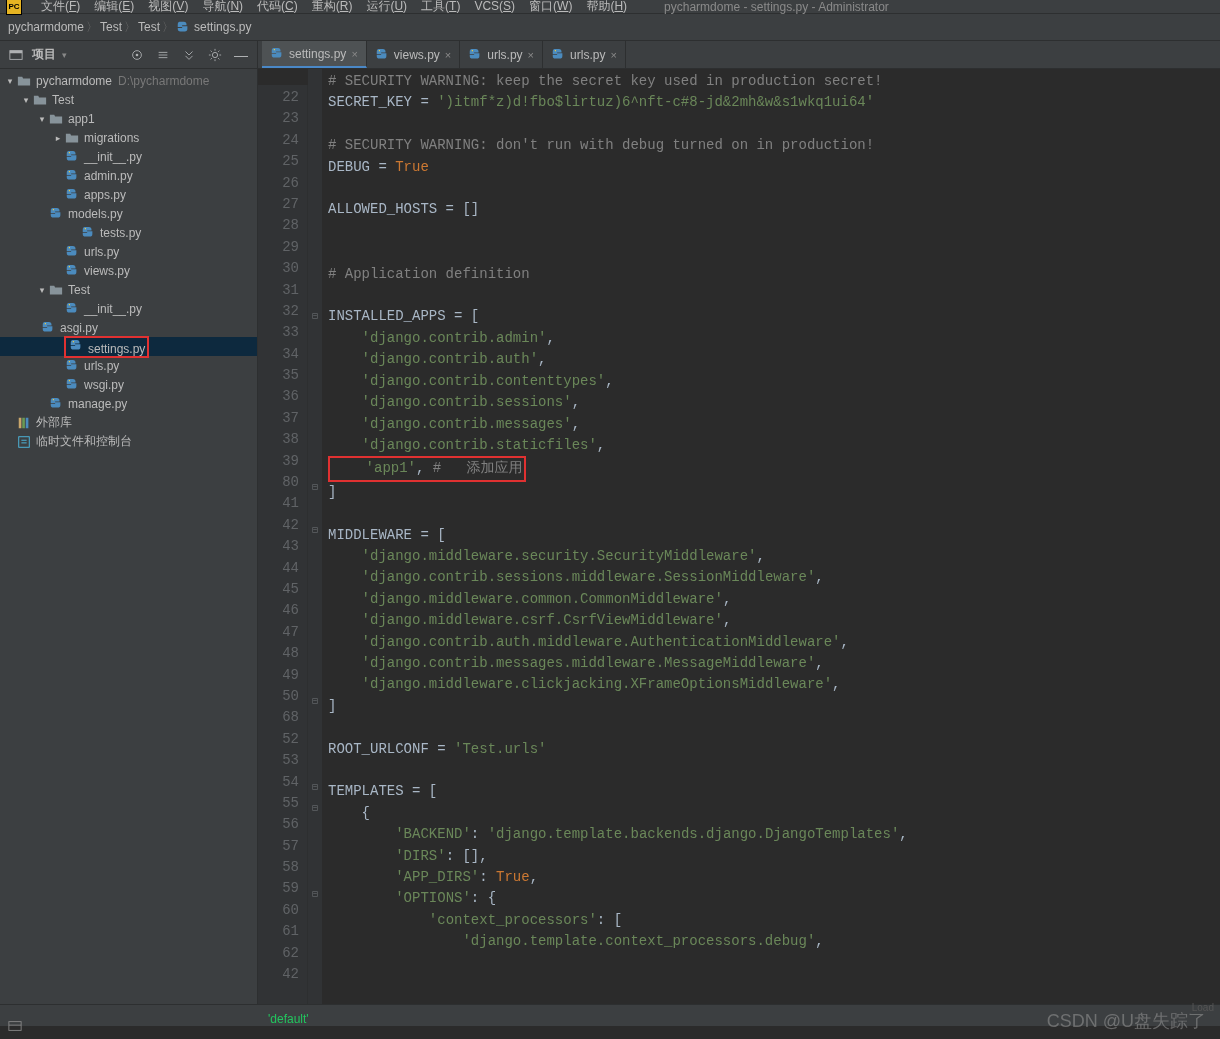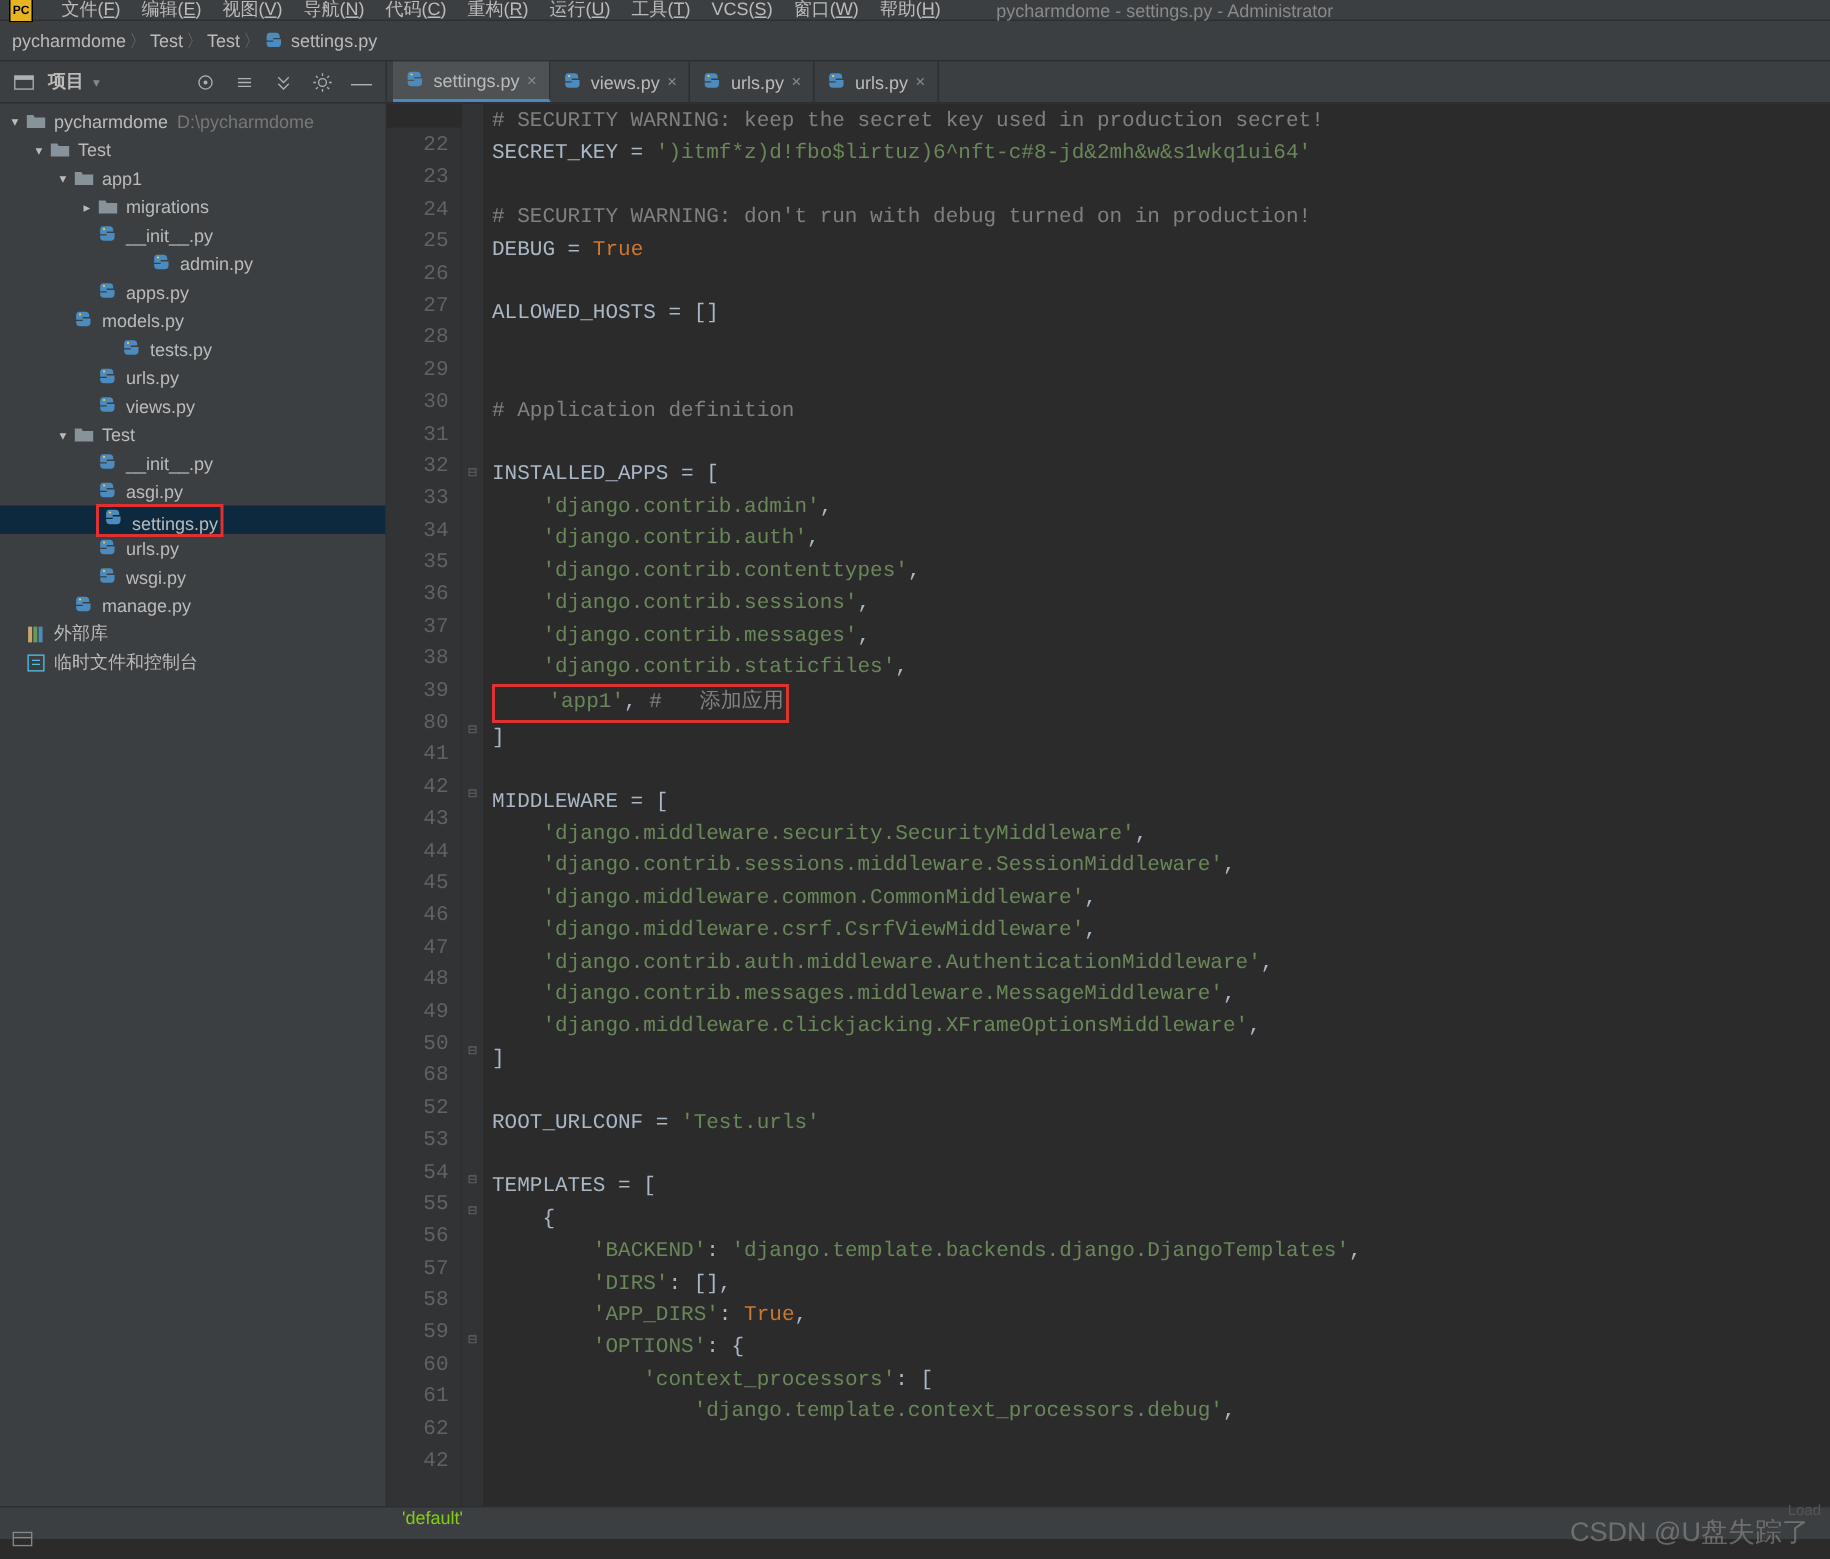--- a/index.html
+++ b/index.html
@@ -183,21 +183,21 @@
 .c-id { color: #a9b7c6; }
 .red-box {
   border: 2px solid #e03131;
   display: inline-block;
   padding: 0 2px;
 }
 .crumb-bar {
   height: 22px;
   background: #3c3f41;
   border-top: 1px solid #2d2f30;
-  color: #84cc16; display: flex; align-items: flex-start;
+  color: #22c55e; display: flex; align-items: flex-end;
   padding: 0 10px 0 268px;
   font-size: 12px;
 }
 .status-corner {
   position: absolute; right: 6px; bottom: 26px;
   color: #555; font-size: 10px;
 }
 .watermark {
   position: absolute;
   right: 14px; bottom: 6px;
@@ -312,21 +312,21 @@
         <div class="tree-row" style="padding-left: 52px;">
           <span class="tree-arrow"></span>
           <span class="tree-icon">
             <svg viewBox="0 0 16 16">
               <path d="M4 1h5c2 0 3 1 3 3v1H7v1h6v3c0 2-1 3-3 3H5c-2 0-3-1-3-3V8h5V7H2V4c0-2 1-3 2-3z" fill="#4b8bbe"></path>
               <circle cx="5" cy="3" r="0.8" fill="#ffd43b"></circle>
             </svg>
           </span>
           <span class="tree-label">__init__.py</span>
         </div>
-        <div class="tree-row" style="padding-left: 52px; margin-left: 36px;">
+        <div class="tree-row" style="padding-left: 52px;">
           <span class="tree-arrow"></span>
           <span class="tree-icon">
             <svg viewBox="0 0 16 16">
               <path d="M4 1h5c2 0 3 1 3 3v1H7v1h6v3c0 2-1 3-3 3H5c-2 0-3-1-3-3V8h5V7H2V4c0-2 1-3 2-3z" fill="#4b8bbe"></path>
               <circle cx="5" cy="3" r="0.8" fill="#ffd43b"></circle>
             </svg>
           </span>
           <span class="tree-label">admin.py</span>
         </div>
         <div class="tree-row" style="padding-left: 52px;">
@@ -391,21 +391,21 @@
         <div class="tree-row" style="padding-left: 52px;">
           <span class="tree-arrow"></span>
           <span class="tree-icon">
             <svg viewBox="0 0 16 16">
               <path d="M4 1h5c2 0 3 1 3 3v1H7v1h6v3c0 2-1 3-3 3H5c-2 0-3-1-3-3V8h5V7H2V4c0-2 1-3 2-3z" fill="#4b8bbe"></path>
               <circle cx="5" cy="3" r="0.8" fill="#ffd43b"></circle>
             </svg>
           </span>
           <span class="tree-label">__init__.py</span>
         </div>
-        <div class="tree-row" style="padding-left: 52px;">
+        <div class="tree-row" style="padding-left: 28px;">
           <span class="tree-arrow"></span>
           <span class="tree-icon">
             <svg viewBox="0 0 16 16">
               <path d="M4 1h5c2 0 3 1 3 3v1H7v1h6v3c0 2-1 3-3 3H5c-2 0-3-1-3-3V8h5V7H2V4c0-2 1-3 2-3z" fill="#4b8bbe"></path>
               <circle cx="5" cy="3" r="0.8" fill="#ffd43b"></circle>
             </svg>
           </span>
           <span class="tree-label">asgi.py</span>
         </div>
         <div class="tree-row selected" style="padding-left: 52px;">

